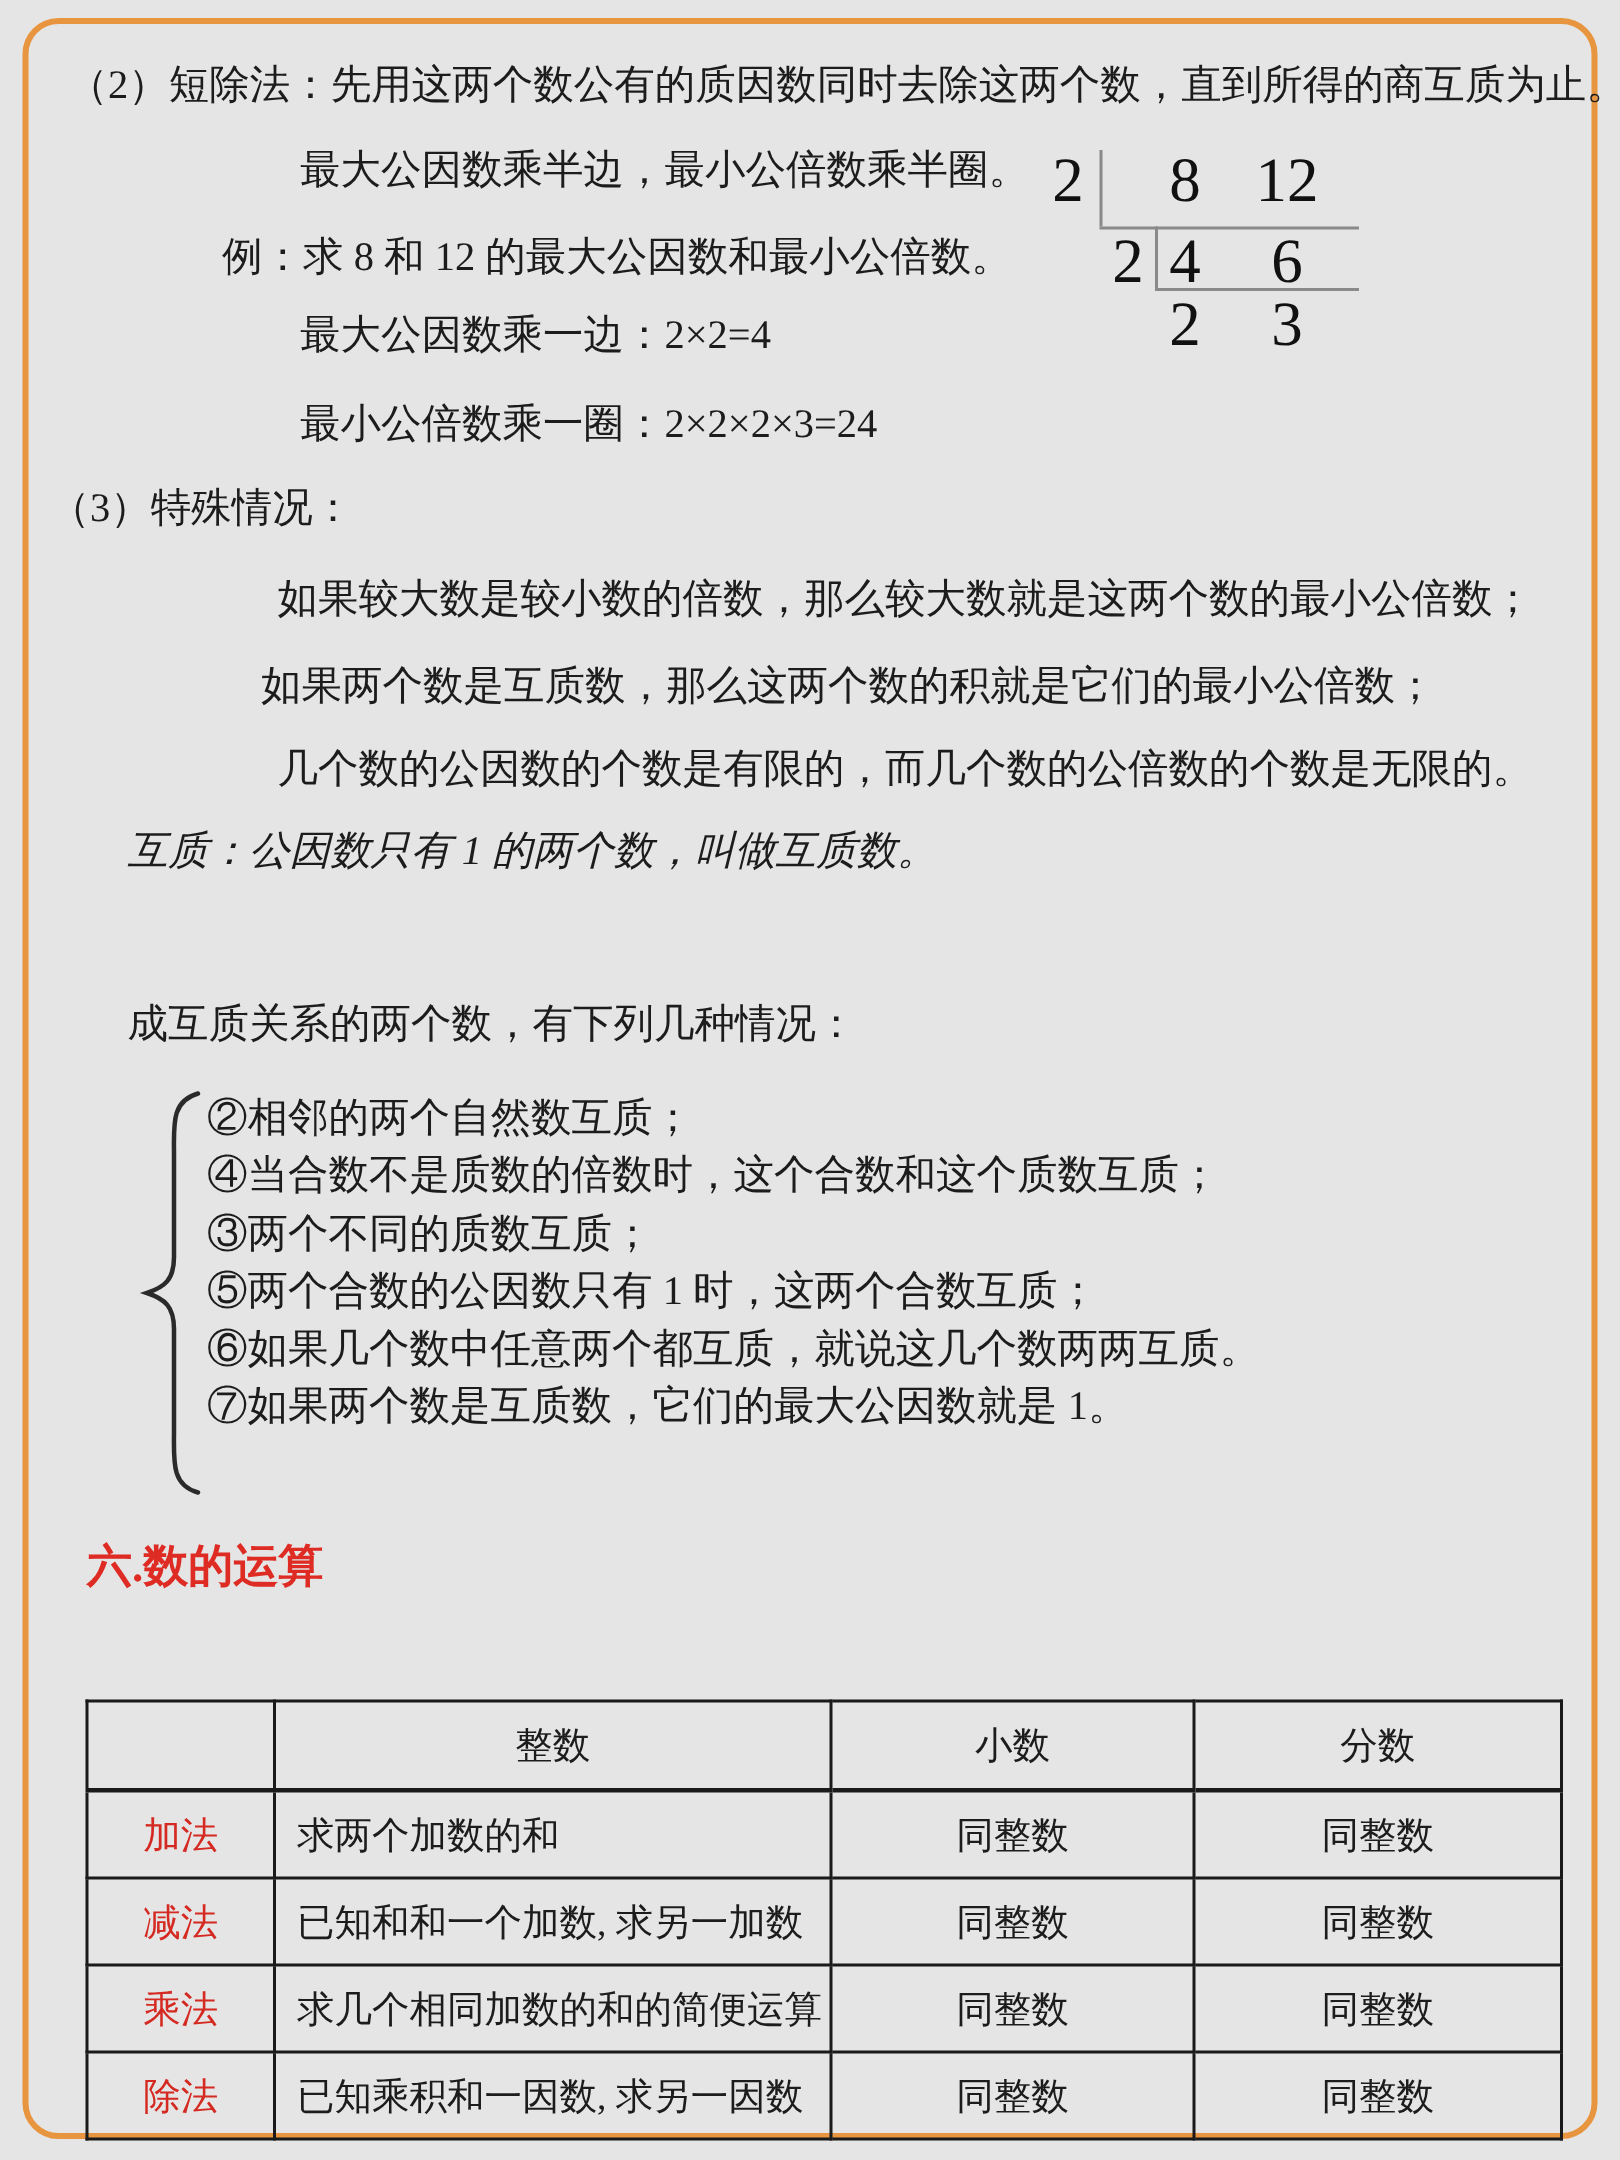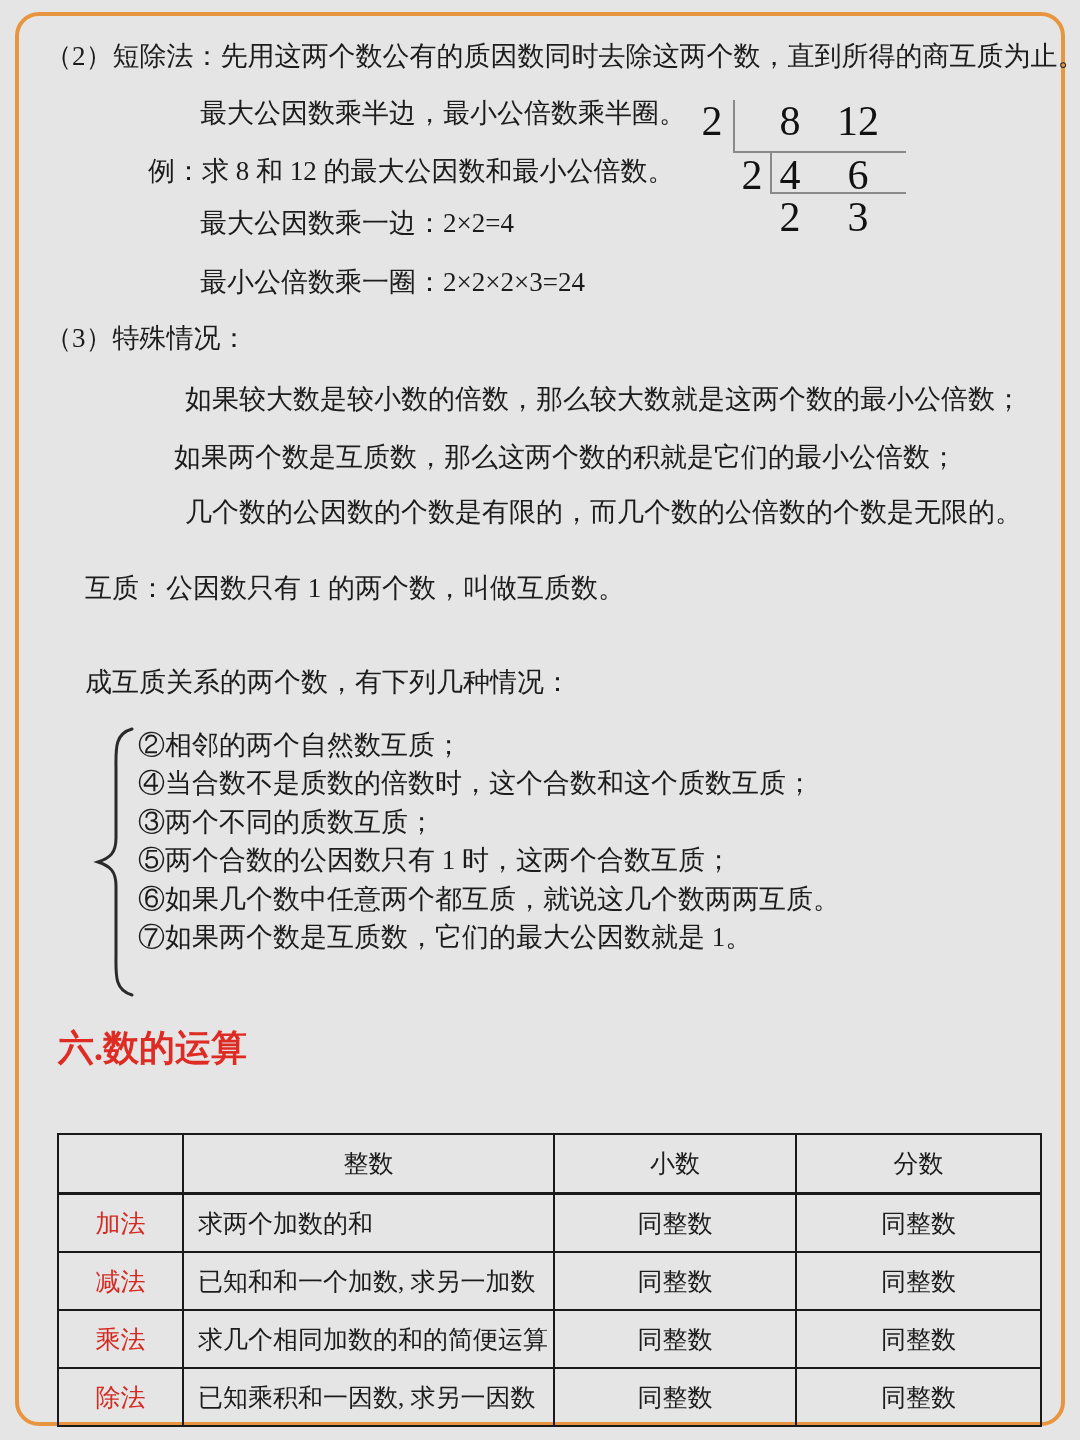--- a/index.html
+++ b/index.html
@@ -21,21 +21,21 @@
   .t{
     position:absolute;
     white-space:nowrap;
     font-size:27px;
     line-height:1.25;
     color:#1c1c1c;
   }
   .red-title{
     position:absolute;
     white-space:nowrap;
-    font-size:36px;
+    font-size:30px;
     font-weight:bold;
     color:#DE2B23;
   }
   .red-sub{
     position:absolute;
     white-space:nowrap;
     font-size:28px;
     font-weight:bold;
     color:#DE2B23;
   }
@@ -105,25 +105,25 @@
     <span class="num" style="left:62px;top:56px;">2</span>
     <span class="num" style="left:100px;top:56px;">4</span>
     <span class="num" style="left:168px;top:56px;">6</span>
     <div class="vline" style="left:80px;top:53px;height:41px;"></div>
     <div class="hline" style="left:80px;top:94px;width:136px;"></div>
 
     <span class="num" style="left:100px;top:98px;">2</span>
     <span class="num" style="left:168px;top:98px;">3</span>
   </div>
 
-  <div class="t" style="left:45px;top:322px;">（3）特殊情况：</div>
+  <div class="t" style="left:33px;top:322px;">（3）特殊情况：</div>
   <div class="t" style="left:185px;top:383px;">如果较大数是较小数的倍数，那么较大数就是这两个数的最小公倍数；</div>
   <div class="t" style="left:174px;top:441px;">如果两个数是互质数，那么这两个数的积就是它们的最小公倍数；</div>
   <div class="t" style="left:185px;top:496px;">几个数的公因数的个数是有限的，而几个数的公倍数的个数是无限的。</div>
-  <div class="t" style="left:85px;top:572px;">互质：公因数只有 1 的两个数，叫做互质数。</div>
+  <div class="t" style="left:85px;top:551px;font-style:italic;">互质：公因数只有 1 的两个数，叫做互质数。</div>
   <div class="t" style="left:85px;top:666px;">成互质关系的两个数，有下列几种情况：</div>
 
   <svg class="brace" width="50" height="272" viewBox="0 0 50 272">
     <path d="M 42 3 C 24 8, 26 24, 26 44 L 26 112 C 26 127, 20 132, 8 136 C 20 140, 26 145, 26 160 L 26 228 C 26 248, 24 264, 42 269" fill="none" stroke="#2a2a2a" stroke-width="3" stroke-linecap="round"></path>
   </svg>
   <div class="cases">
     <span class="case-line">②相邻的两个自然数互质；</span>
     <span class="case-line">④当合数不是质数的倍数时，这个合数和这个质数互质；</span>
     <span class="case-line">③两个不同的质数互质；</span>
     <span class="case-line">⑤两个合数的公因数只有 1 时，这两个合数互质；</span>

